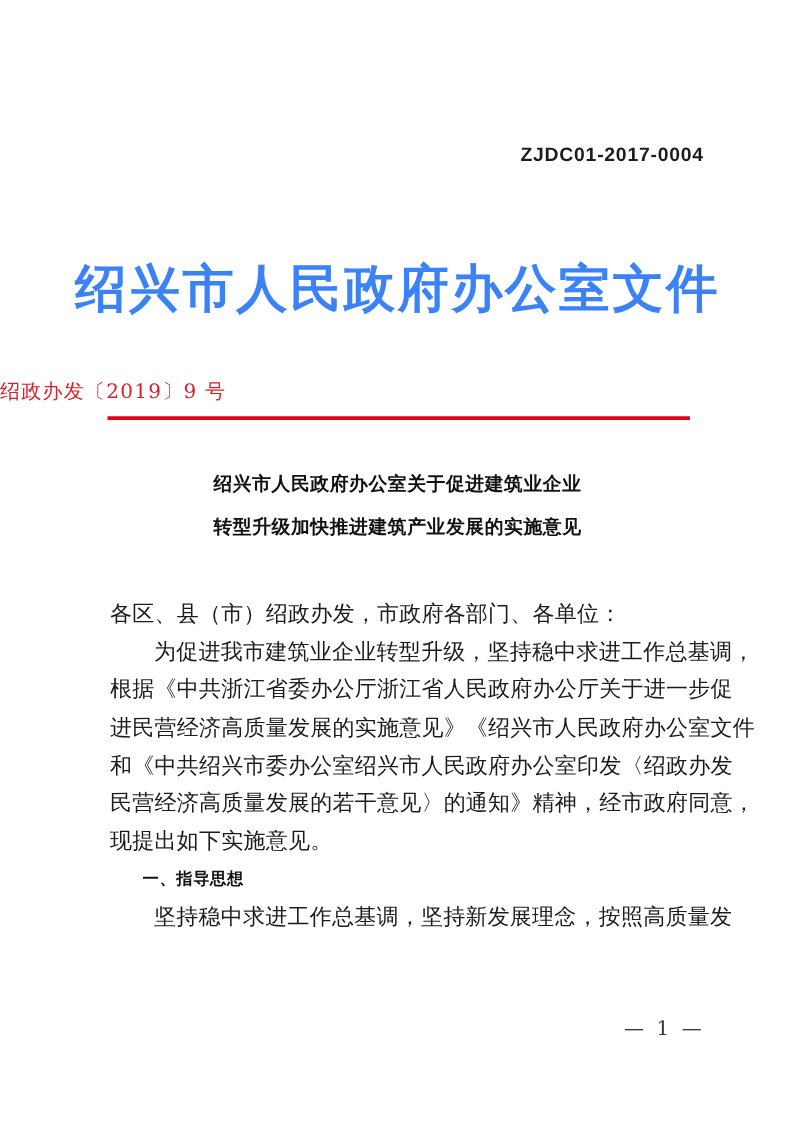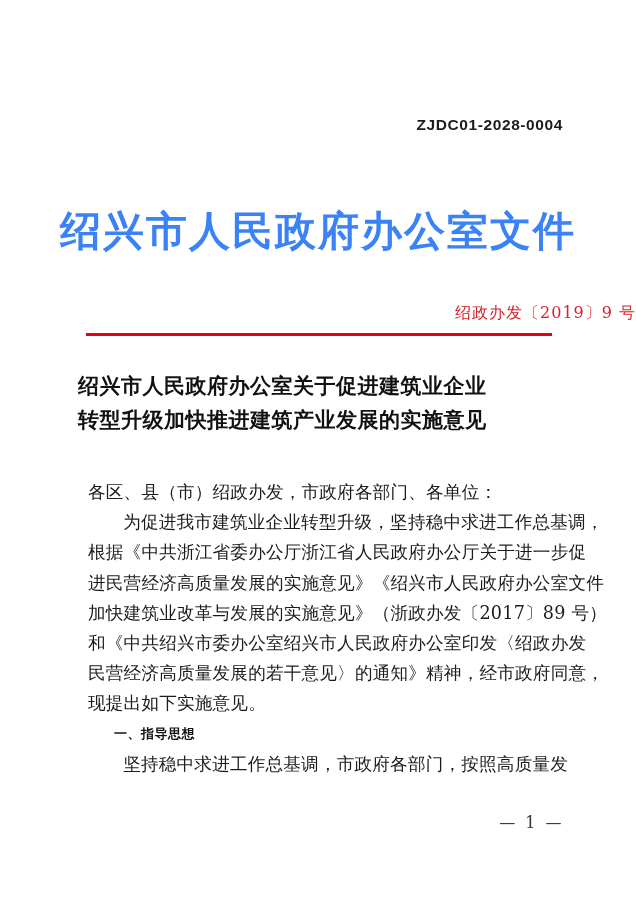--- a/index.html
+++ b/index.html
@@ -49,21 +49,21 @@
     color: #3b82f6;
     white-space: nowrap;
   }
 
   
   .issue-number {
     position: absolute;
     top: 303px;
     left: 0;
     right: 0;
-    text-align: right;
+    text-align: left;
     font-family: "DejaVu Serif", serif;
     font-size: 16px;
     letter-spacing: 1px;
     color: #d8202a;
   }
 
   
   .red-rule {
     position: absolute;
     top: 333px;
@@ -72,23 +72,23 @@
     height: 3px;
     background: #e3001b;
   }
 
   
   .doc-title {
     position: absolute;
     top: 371px;
     left: 78px;
     width: 480px;
-    text-align: left;
-    font-family: Liberation Mono, monospace;
-    font-size: 21px;
+    text-align: center;
+    font-family: Liberation Serif, serif;
+    font-size: 15px;
     font-weight: 700;
     line-height: 34px;
     letter-spacing: 0.5px;
     color: #111111;
   }
   .doc-title .tline { display: block; white-space: nowrap; }
 
   
   .body-block {
     position: absolute;
@@ -131,41 +131,40 @@
     font-size: 16px;
     letter-spacing: 2.5px;
     color: #333333;
   }
 </style>
 </head>
 <body>
 
 <div class="page">
 
-  <div class="doc-serial">ZJDC01-2028-0004</div>
+  <div class="doc-serial">ZJDC01-2017-0004</div>
 
   <div class="masthead">绍兴市人民政府办公室文件</div>
 
   <div class="issue-number">绍政办发〔2019〕9 号</div>
 
   <div class="red-rule"></div>
 
   <div class="doc-title">
     <span class="tline">绍兴市人民政府办公室关于促进建筑业企业</span>
     <span class="tline">转型升级加快推进建筑产业发展的实施意见</span>
   </div>
 
   <div class="body-block">
     <span class="body-line">各区、县（市）绍政办发，市政府各部门、各单位：</span>
     <span class="body-line indent">为促进我市建筑业企业转型升级，坚持稳中求进工作总基调，</span>
     <span class="body-line">根据《中共浙江省委办公厅浙江省人民政府办公厅关于进一步促</span>
     <span class="body-line">进民营经济高质量发展的实施意见》《绍兴市人民政府办公室文件</span>
-    <span class="body-line">加快建筑业改革与发展的实施意见》（浙政办发〔2017〕89 号）</span>
     <span class="body-line">和《中共绍兴市委办公室绍兴市人民政府办公室印发〈绍政办发</span>
     <span class="body-line">民营经济高质量发展的若干意见〉的通知》精神，经市政府同意，</span>
     <span class="body-line">现提出如下实施意见。</span>
     <span class="section-heading">一、指导思想</span>
-    <span class="body-line indent">坚持稳中求进工作总基调，市政府各部门，按照高质量发</span>
+    <span class="body-line indent">坚持稳中求进工作总基调，坚持新发展理念，按照高质量发</span>
   </div>
 
   <div class="page-footer">— 1 —</div>
 
 </div>
 
 </body></html>

